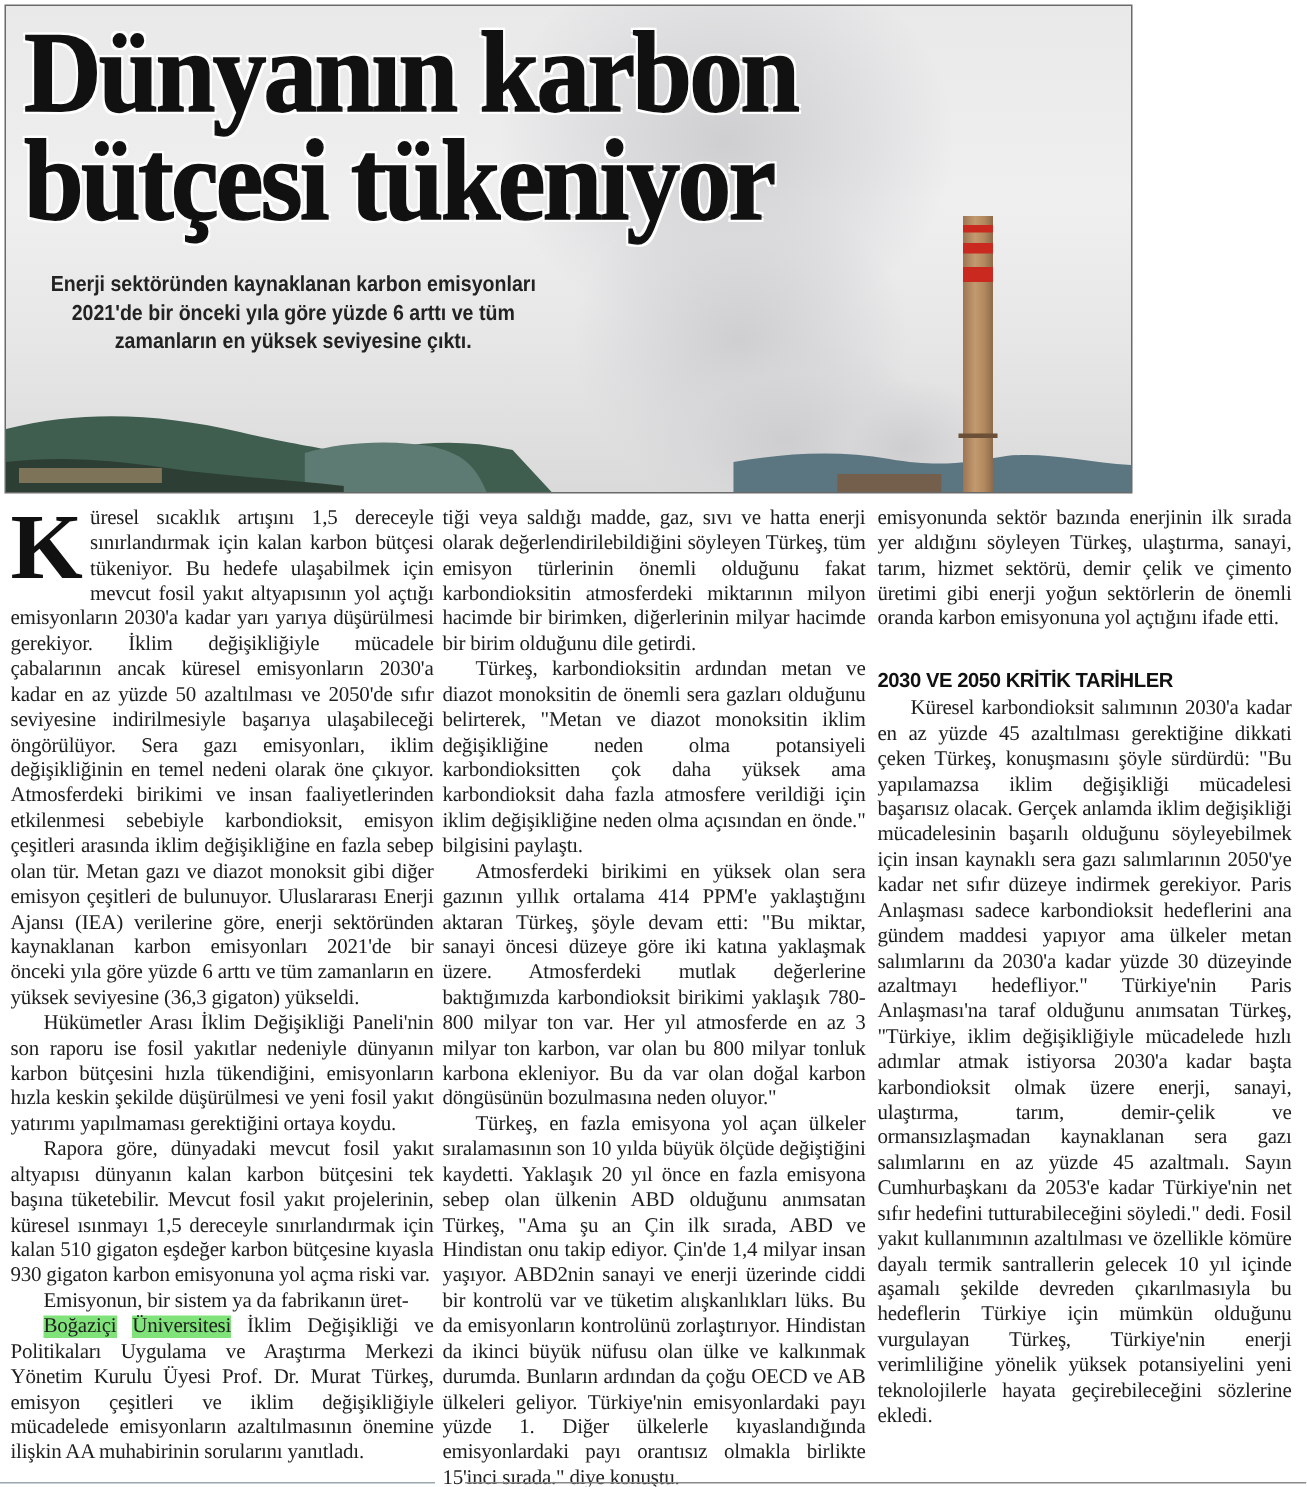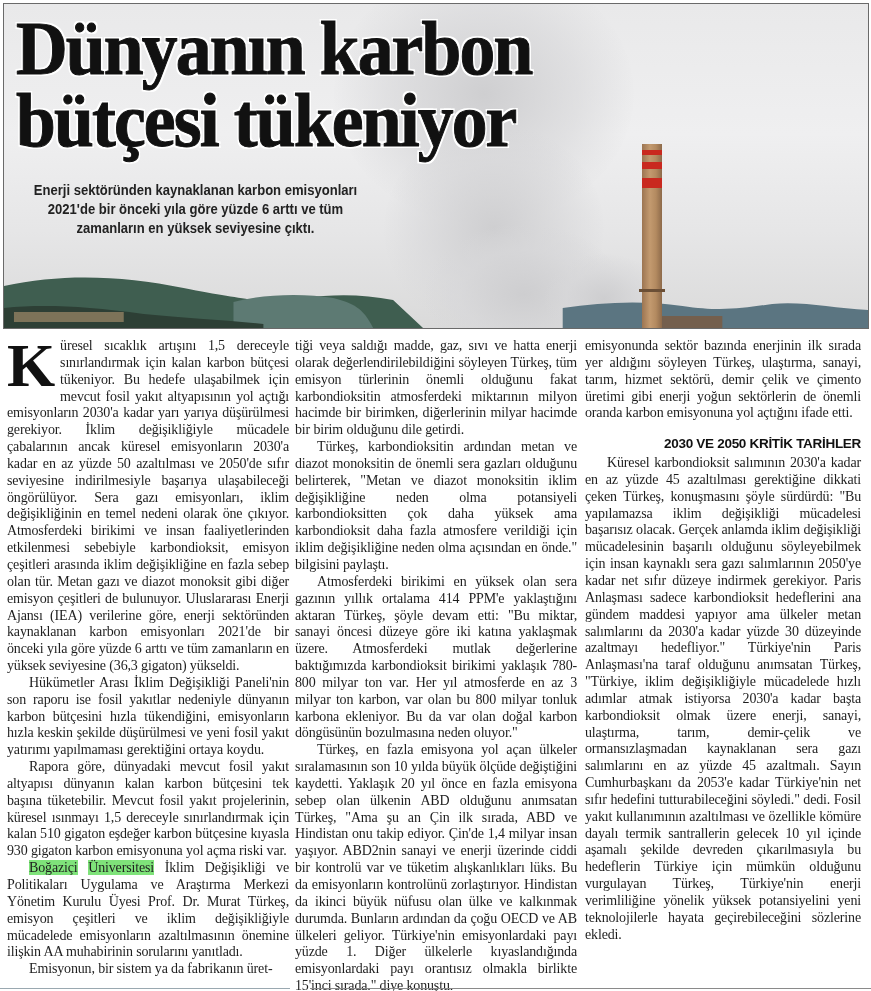--- a/index.html
+++ b/index.html
@@ -1,20 +1,20 @@
 <!DOCTYPE html>
 <html><head>
 <meta charset="utf-8">
 <style>
   * { box-sizing: border-box; margin: 0; padding: 0; }
   html, body { width: 871px; height: 991px; background: #ffffff; overflow: hidden; }
   body { position: relative; font-family: "Liberation Serif", "DejaVu Serif", serif; color: #1a1a1a; }
 
   .hero {
-    position: absolute; left: 3px; top: 3px; width: 866px; height: 326px;
+    position: absolute; left: 3px; top: 3px; width: 752px; height: 326px;
     border: 1px solid #6a6a6a; overflow: hidden;
     background: linear-gradient(180deg, #e9e9ea 0%, #efeff0 40%, #e6e6e7 70%, #dadada 100%);
   }
   .smoke {
     position: absolute; border-radius: 50%;
     background: radial-gradient(ellipse at center, rgba(205,205,207,0.95) 0%, rgba(215,215,217,0.6) 45%, rgba(230,230,232,0) 72%);
   }
   .mountains { position: absolute; left: 0; bottom: 0; width: 100%; height: 60px; }
   .chimney {
     position: absolute; left: 638px; top: 140px; width: 20px; height: 190px;
@@ -51,21 +51,21 @@
   .col2 { left: 295px; }
   .col3 { left: 585px; width: 276px; }
 
   .dropcap {
     float: left; font-size: 62px; line-height: 50px; font-weight: bold;
     margin: 2px 5px 0 0; color: #111; font-family: "Liberation Serif", serif;
   }
   .hl { background: #7fe37a; }
   .subtitle {
     font-family: "Liberation Sans", "DejaVu Sans", sans-serif; font-weight: bold;
-    font-size: 13.5px; text-align: right; margin: 14px 0 2px 0; color: #111;
+    font-size: 13.5px; text-align: left; margin: 24px 0 2px 0; color: #111;
     letter-spacing: -0.3px;
   }
   .rule { position: absolute; top: 988px; height: 1px; background: #9aa8b0; }
 </style>
 </head>
 <body>
 
 <div class="hero">
   <div class="smoke" style="left:330px;top:-40px;width:300px;height:260px;"></div>
   <div class="smoke" style="left:380px;top:120px;width:220px;height:210px;"></div>
@@ -95,22 +95,22 @@
   <div class="subhead">Enerji sektöründen kaynaklanan karbon emisyonları 2021'de bir önceki yıla göre yüzde 6 arttı ve tüm zamanların en yüksek seviyesine çıktı.</div>
 </div>
 
 <div class="cols">
   <div class="col col1">
     <p class="noindent">
       <span class="dropcap">K</span><span>üresel sıcaklık artışını 1,5 dereceyle sınırlandırmak için kalan karbon bütçesi tükeniyor. Bu hedefe ulaşabilmek için mevcut fosil yakıt altyapısının yol açtığı emisyonların 2030'a kadar yarı yarıya düşürülmesi gerekiyor. İklim değişikliğiyle mücadele çabalarının ancak küresel emisyonların 2030'a kadar en az yüzde 50 azaltılması ve 2050'de sıfır seviyesine indirilmesiyle başarıya ulaşabileceği öngörülüyor. Sera gazı emisyonları, iklim değişikliğinin en temel nedeni olarak öne çıkıyor. Atmosferdeki birikimi ve insan faaliyetlerinden etkilenmesi sebebiyle karbondioksit, emisyon çeşitleri arasında iklim değişikliğine en fazla sebep olan tür. Metan gazı ve diazot monoksit gibi diğer emisyon çeşitleri de bulunuyor. Uluslararası Enerji Ajansı (IEA) verilerine göre, enerji sektöründen kaynaklanan karbon emisyonları 2021'de bir önceki yıla göre yüzde 6 arttı ve tüm zamanların en yüksek seviyesine (36,3 gigaton) yükseldi.</span>
     </p>
     <p>Hükümetler Arası İklim Değişikliği Paneli'nin son raporu ise fosil yakıtlar nedeniyle dünyanın karbon bütçesini hızla tükendiğini, emisyonların hızla keskin şekilde düşürülmesi ve yeni fosil yakıt yatırımı yapılmaması gerektiğini ortaya koydu.</p>
     <p>Rapora göre, dünyadaki mevcut fosil yakıt altyapısı dünyanın kalan karbon bütçesini tek başına tüketebilir. Mevcut fosil yakıt projelerinin, küresel ısınmayı 1,5 dereceyle sınırlandırmak için kalan 510 gigaton eşdeğer karbon bütçesine kıyasla 930 gigaton karbon emisyonuna yol açma riski var.</p>
+    <p>Emisyonun, bir sistem ya da fabrikanın üret-</p>
     <p><span class="hl">Boğaziçi</span> <span class="hl">Üniversitesi</span><span> İklim Değişikliği ve Politikaları Uygulama ve Araştırma Merkezi Yönetim Kurulu Üyesi Prof. Dr. Murat Türkeş, emisyon çeşitleri ve iklim değişikliğiyle mücadelede emisyonların azaltılmasının önemine ilişkin AA muhabirinin sorularını yanıtladı.</span></p>
-    <p>Emisyonun, bir sistem ya da fabrikanın üret-</p>
   </div>
 
   <div class="col col2">
     <p class="noindent">tiği veya saldığı madde, gaz, sıvı ve hatta enerji olarak değerlendirilebildiğini söyleyen Türkeş, tüm emisyon türlerinin önemli olduğunu fakat karbondioksitin atmosferdeki miktarının milyon hacimde bir birimken, diğerlerinin milyar hacimde bir birim olduğunu dile getirdi.</p>
     <p>Türkeş, karbondioksitin ardından metan ve diazot monoksitin de önemli sera gazları olduğunu belirterek, "Metan ve diazot monoksitin iklim değişikliğine neden olma potansiyeli karbondioksitten çok daha yüksek ama karbondioksit daha fazla atmosfere verildiği için iklim değişikliğine neden olma açısından en önde." bilgisini paylaştı.</p>
     <p>Atmosferdeki birikimi en yüksek olan sera gazının yıllık ortalama 414 PPM'e yaklaştığını aktaran Türkeş, şöyle devam etti: "Bu miktar, sanayi öncesi düzeye göre iki katına yaklaşmak üzere. Atmosferdeki mutlak değerlerine baktığımızda karbondioksit birikimi yaklaşık 780-800 milyar ton var. Her yıl atmosferde en az 3 milyar ton karbon, var olan bu 800 milyar tonluk karbona ekleniyor. Bu da var olan doğal karbon döngüsünün bozulmasına neden oluyor."</p>
     <p>Türkeş, en fazla emisyona yol açan ülkeler sıralamasının son 10 yılda büyük ölçüde değiştiğini kaydetti. Yaklaşık 20 yıl önce en fazla emisyona sebep olan ülkenin ABD olduğunu anımsatan Türkeş, "Ama şu an Çin ilk sırada, ABD ve Hindistan onu takip ediyor. Çin'de 1,4 milyar insan yaşıyor. ABD2nin sanayi ve enerji üzerinde ciddi bir kontrolü var ve tüketim alışkanlıkları lüks. Bu da emisyonların kontrolünü zorlaştırıyor. Hindistan da ikinci büyük nüfusu olan ülke ve kalkınmak durumda. Bunların ardından da çoğu OECD ve AB ülkeleri geliyor. Türkiye'nin emisyonlardaki payı yüzde 1. Diğer ülkelerle kıyaslandığında emisyonlardaki payı orantısız olmakla birlikte 15'inci sırada." diye konuştu.</p>
 
   </div>
 

